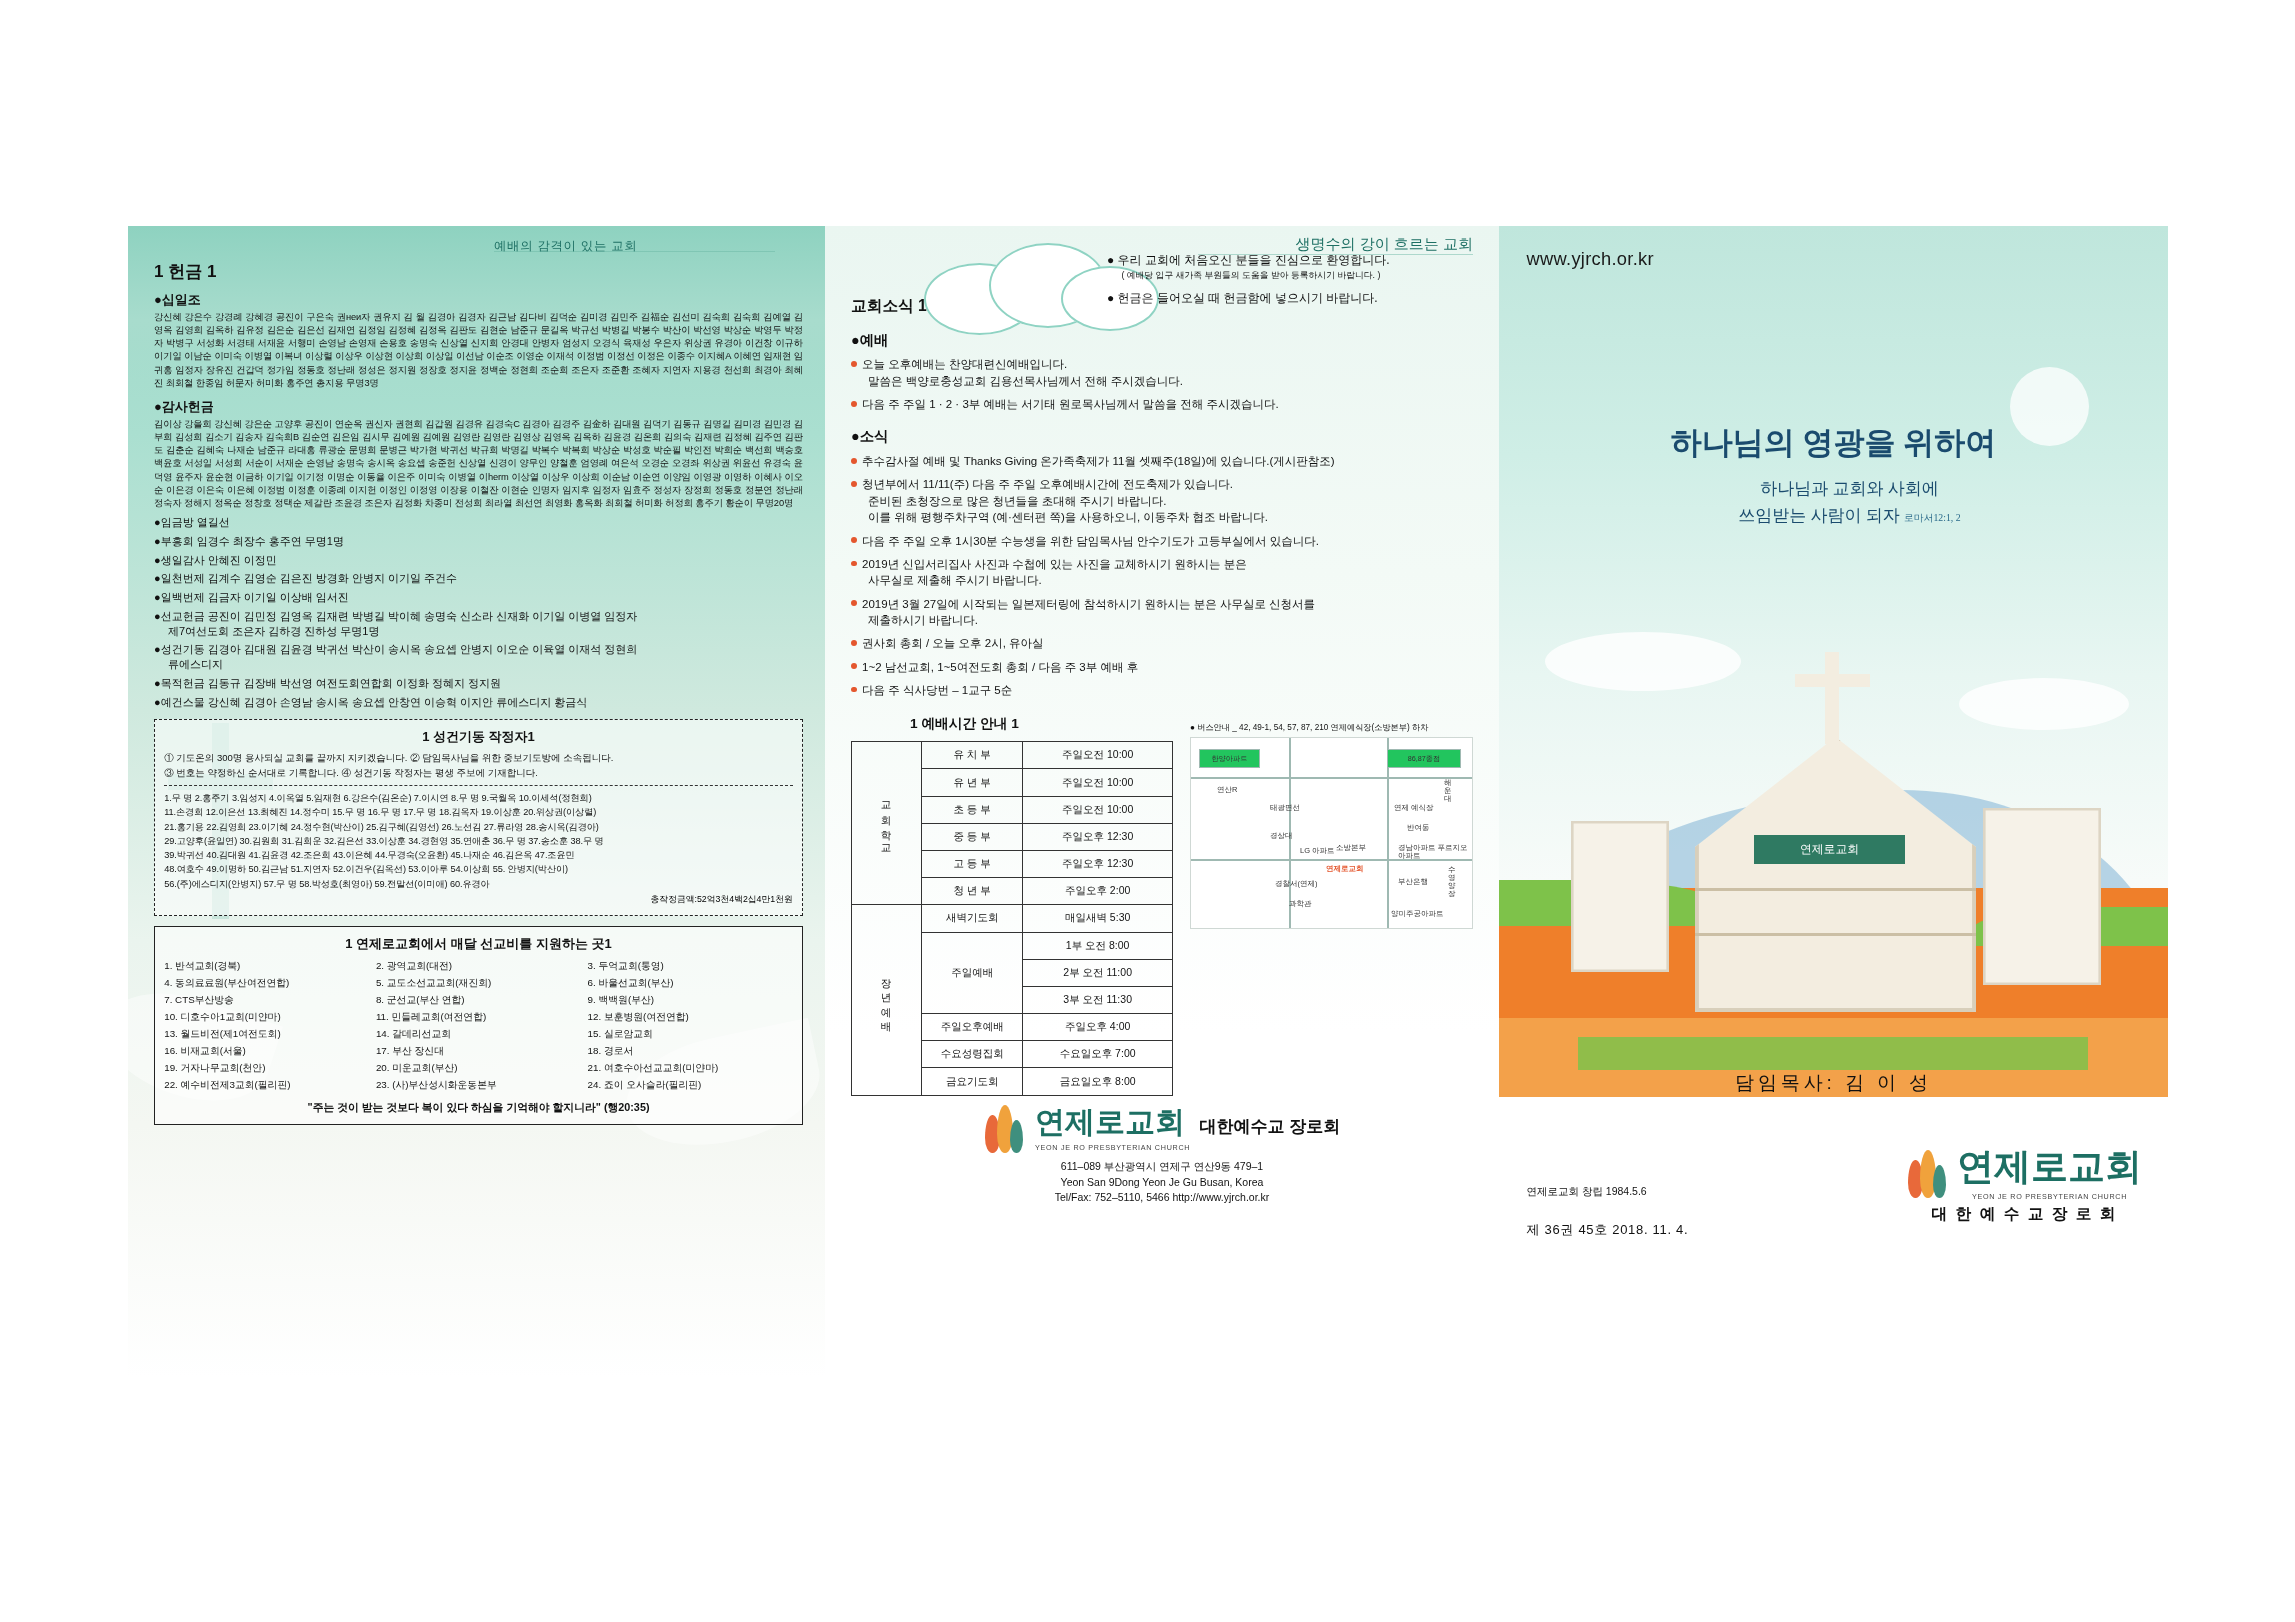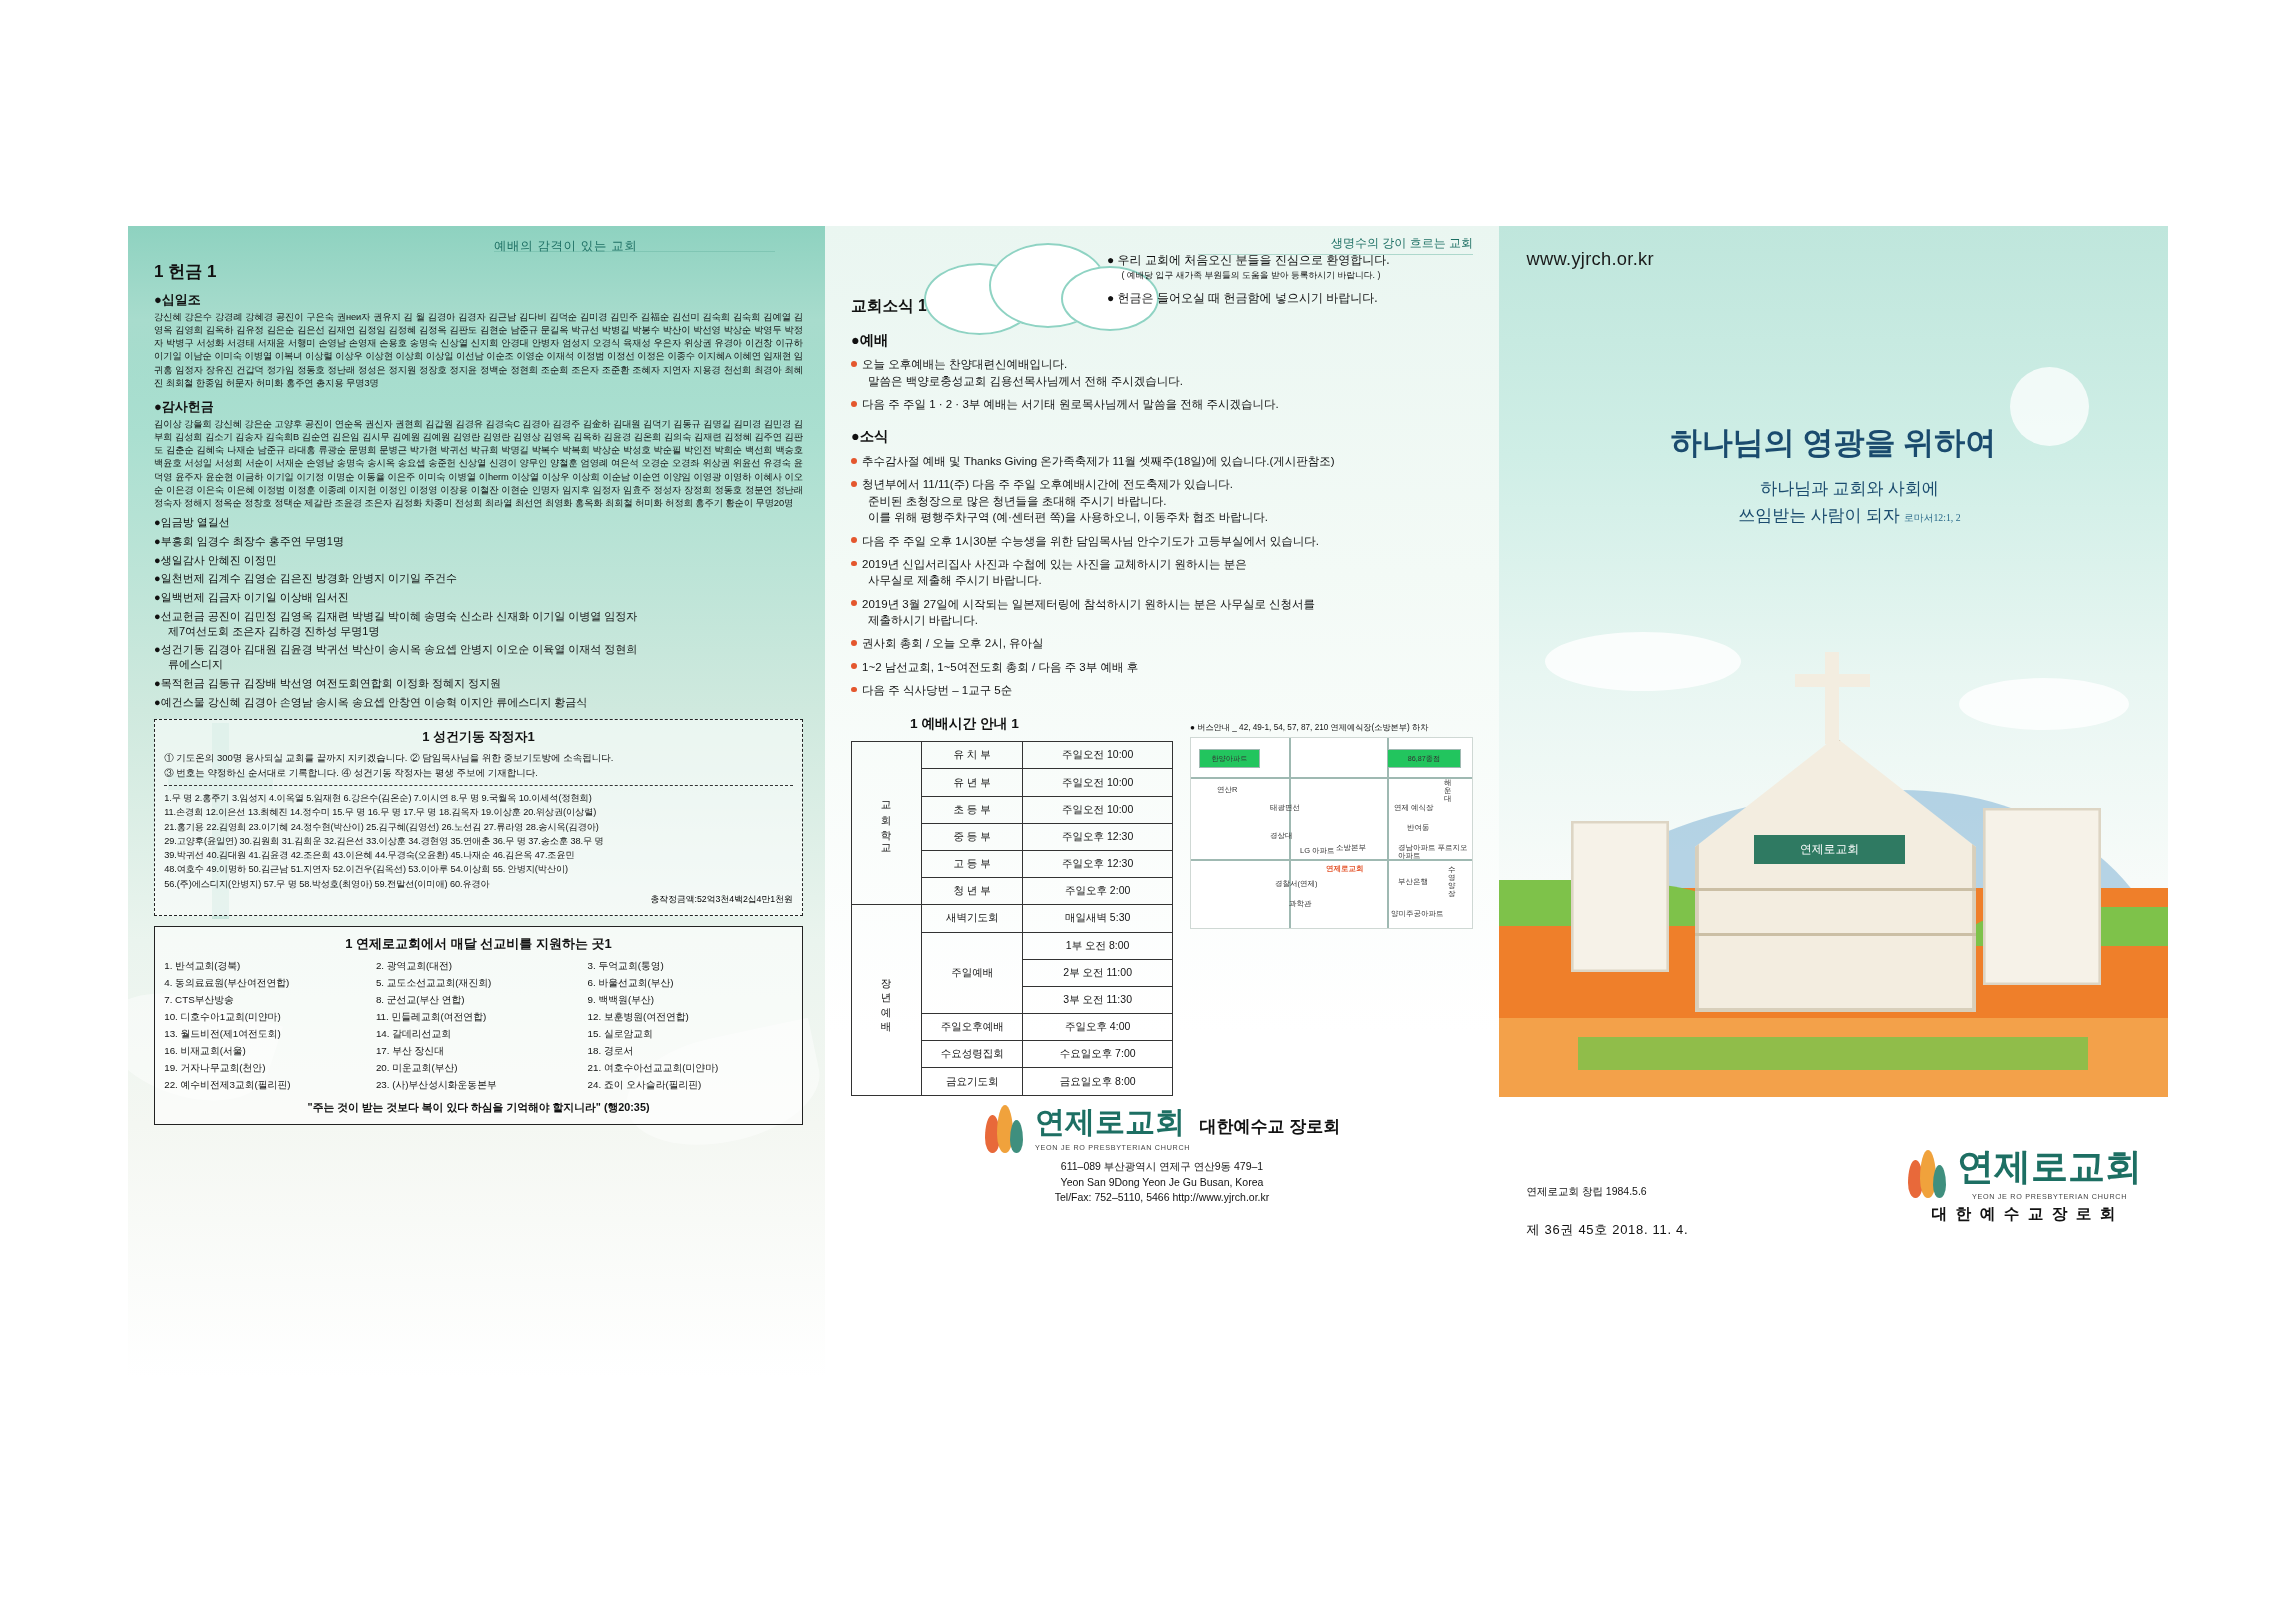--- a/index.html
+++ b/index.html
@@ -39,21 +39,21 @@
   .mission-grid{display:grid;grid-template-columns:1fr 1fr 1fr;gap:1.3px 6.5px;font-size:9.8px;line-height:1.6;color:#111;}
   .quote{text-align:center;font-size:10.8px;margin-top:7.9px;color:#111;font-weight:bold;}
 
   
   .panel2{position:relative;width:674px;height:100%;
     background:linear-gradient(180deg,#eaf6f1 0%,#f3faf6 30%,#ffffff 70%,#ffffff 100%);overflow:hidden;}
   .p2-cloud{position:absolute;left:79px;top:10.5px;width:275px;height:105px;}
   .cloudshape{position:absolute;background:#fff;border-radius:50%;box-shadow:0 0 0 2px #8fd3c3 inset;}
   .p2-title{font-size:15.7px;font-weight:bold;color:#111;}
   .p2-body{position:relative;padding:19.6px 26px 0 26px;}
-  .p2-hdr{font-size:12px;color:#1d6f63;position:absolute;right:26px;top:9.2px;}
+  .p2-hdr{font-size:15px;color:#1d6f63;position:absolute;right:26px;top:9.2px;}
   .p2-line{position:absolute;right:26px;top:27.5px;width:275px;height:1.3px;background:#6fb9a8;opacity:.5;}
   .p2-note{font-size:12px;line-height:1.5;color:#111;}
   .dot{display:inline-block;width:5.9px;height:5.9px;border-radius:50%;background:#e4572e;margin-right:5.2px;vertical-align:1.3px;}
   .blk{font-size:14.4px;font-weight:bold;color:#111;margin:14.4px 0 6.5px 0;}
   .li{font-size:11.5px;line-height:1.45;color:#111;margin:6.5px 0;}
   .li .ind{display:block;margin-left:17px;}
 
   table.sched{border-collapse:collapse;margin:5.2px auto 0 auto;font-size:10.5px;}
   table.sched td{border:0.9px solid #333;padding:3.3px 6.5px;text-align:center;color:#111;height:19.6px;}
   td.vert{writing-mode:vertical-rl;letter-spacing:3.9px;font-size:10.5px;width:22px;}
@@ -388,20 +388,21 @@
       <div class="church">
         <div class="roof"></div>
         <div class="crossbig"></div>
         <div class="crosssm"></div>
         <div class="signboard">연제로교회</div>
         <div class="roofline" style="left:0;top:151px;width:100%;height:3.3px;"></div>
         <div class="roofline" style="left:0;top:196px;width:100%;height:3.3px;"></div>
       </div>
 
       <div class="cover-bottom"></div>
+      <div class="pastor">담임목사: 김 이 성</div>
       <div class="cover-founded">연제로교회 창립 1984.5.6</div>
       <div class="cover-issue">제 36권 45호    2018. 11.  4.</div>
 
       <div class="cover-logo">
         <div style="display:flex;align-items:center;gap:7.9px;">
           <div class="flame">
             <i style="left:1.3px;width:14.4px;height:38px;background:#e8693a;"></i>
             <i style="left:13px;width:15.7px;height:48px;background:#f0a23c;"></i>
             <i style="left:26px;width:13px;height:33px;background:#3f8f7e;"></i>
           </div>

